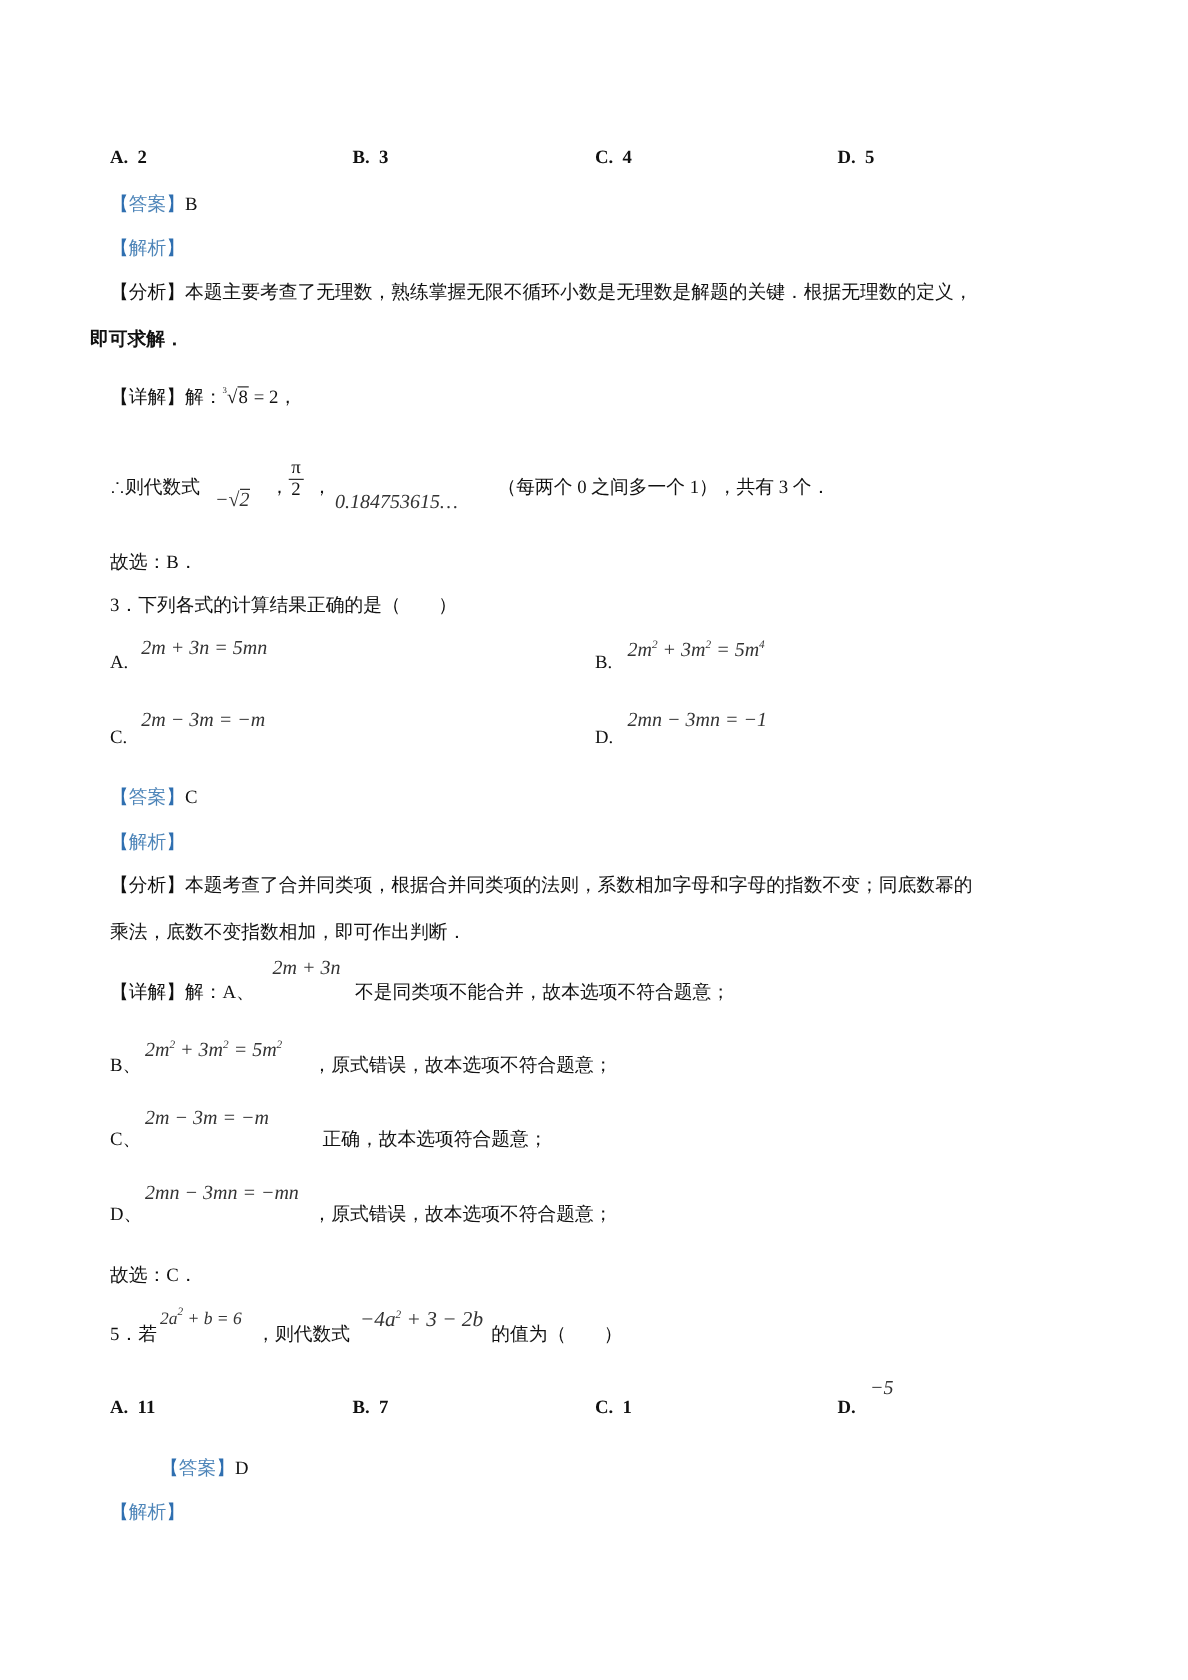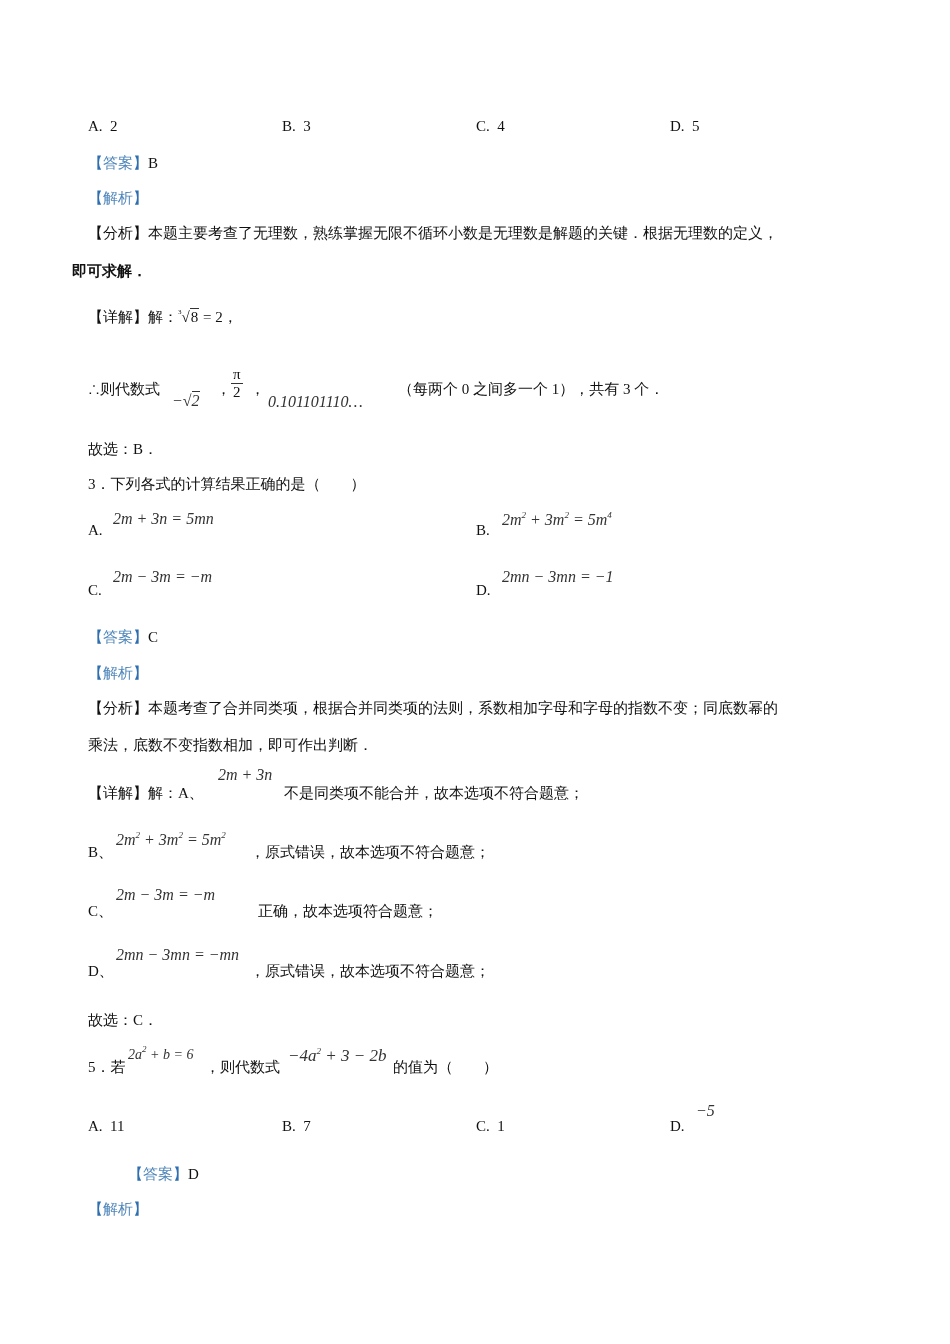--- a/index.html
+++ b/index.html
@@ -6,21 +6,21 @@
   body {
     width: 950px; height: 1344px; position: relative; overflow: hidden;
     font-family: "Liberation Serif", "DejaVu Serif", serif;
     color: #111111; font-size: 15px;
   }
   .abs { position: absolute; white-space: nowrap; }
   .tag { color: #4f86b9; }
   .tag .br { color: #2f6fb0; }
   .math { font-family: "Liberation Serif", "DejaVu Serif", serif; font-style: italic; color: #333; font-size: 16px; }
   sup { font-size: 9px; vertical-align: 7px; }
-  .opt { position: absolute; white-space: nowrap; }
+  .opt { position: absolute; white-space: nowrap; font-weight: bold; }
   .frac { display: inline-block; text-align: center; vertical-align: middle; line-height: 1.1; font-size: 15px; }
   .frac .num { display: block; border-bottom: 1px solid #333; padding: 0 2px; }
   .frac .den { display: block; }
   .root { display: inline-block; }
   .root .rad { border-top: 1px solid #333; padding: 0 1px; }
 </style>
 </head>
 <body>
 
 <div class="opt" style="left:88px;top:118px;"><span>A.</span>&nbsp;&nbsp;<span>2</span></div>
@@ -38,21 +38,21 @@
 
 <div class="abs" style="left:88px;top:366px;height:50px;">
   <span style="position:absolute;left:0;top:14px;">∴则代数式</span>
   <span style="position:absolute;left:84px;top:26px;" class="math up"><span>−</span>√<span class="rad" style="border-top:1px solid #333;">2</span></span>
   <span style="position:absolute;left:128px;top:14px;">，</span>
   <span style="position:absolute;left:143px;top:0px;" class="frac">
       <span class="num">π</span>
       <span class="den">2</span>
     </span>
   <span style="position:absolute;left:162px;top:14px;">，</span>
-  <span style="position:absolute;left:180px;top:27px;" class="math up">0.101101110…</span>
+  <span style="position:absolute;left:180px;top:27px;" class="math up">0.184753615…</span>
   <span style="position:absolute;left:310px;top:14px;">（每两个 0 之间多一个 1），共有 3 个．</span>
 </div>
 
 <div class="abs" style="left:88px;top:440px;">故选：B．</div>
 
 <div class="abs" style="left:88px;top:475px;">3．下列各式的计算结果正确的是（　　）</div>
 
 <div class="abs" style="left:88px;top:522px;">A.</div>
 <div class="abs math" style="left:113px;top:510px;">2m + 3n = 5mn</div>
 

